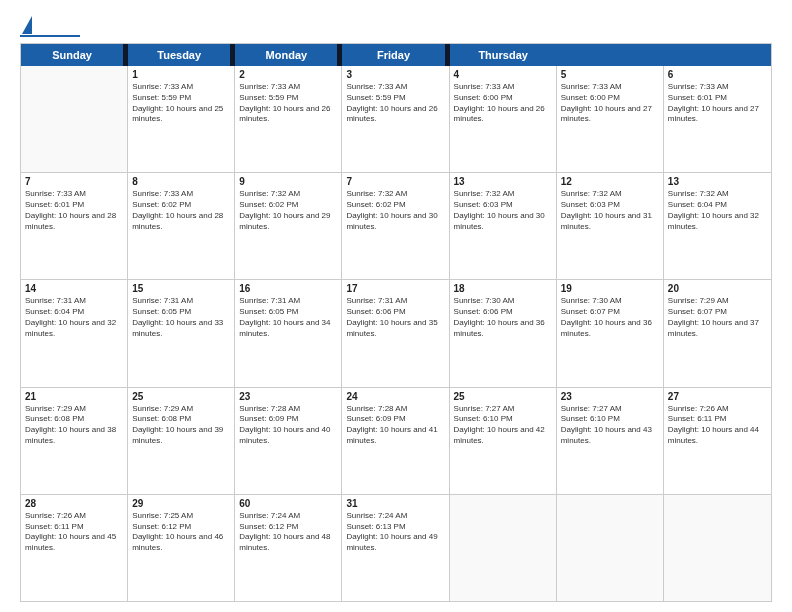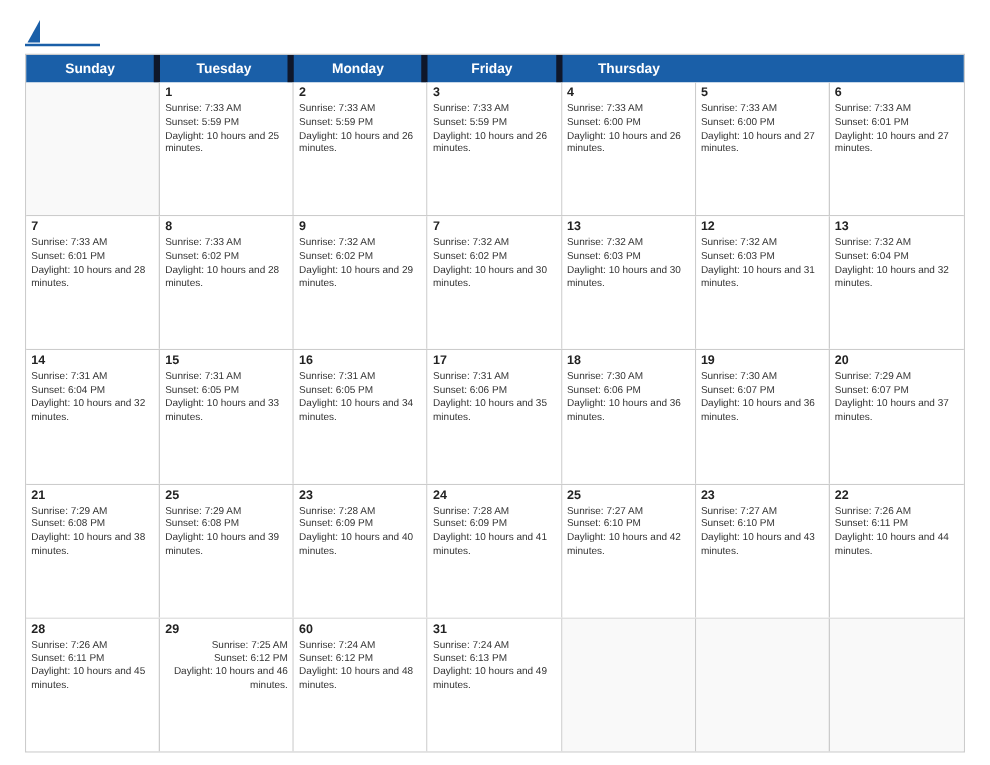--- a/index.html
+++ b/index.html
@@ -319,36 +319,36 @@
 Sunset: 6:10 PM
 Daylight: 10 hours and 42 minutes.</div>
           </div>
           <div class="cal-cell">
             <div class="day-number">23</div>
             <div class="cell-info" style="white-space: pre-line;">Sunrise: 7:27 AM
 Sunset: 6:10 PM
 Daylight: 10 hours and 43 minutes.</div>
           </div>
           <div class="cal-cell">
-            <div class="day-number">22</div>
+            <div class="day-number">27</div>
             <div class="cell-info" style="white-space: pre-line;">Sunrise: 7:26 AM
 Sunset: 6:11 PM
 Daylight: 10 hours and 44 minutes.</div>
           </div>
         </div>
         <div class="cal-row">
           <div class="cal-cell">
             <div class="day-number">28</div>
             <div class="cell-info" style="white-space: pre-line;">Sunrise: 7:26 AM
 Sunset: 6:11 PM
 Daylight: 10 hours and 45 minutes.</div>
           </div>
           <div class="cal-cell">
             <div class="day-number">29</div>
-            <div class="cell-info" style="white-space: pre-line; text-align: right;">Sunrise: 7:25 AM
+            <div class="cell-info" style="white-space: pre-line;">Sunrise: 7:25 AM
 Sunset: 6:12 PM
 Daylight: 10 hours and 46 minutes.</div>
           </div>
           <div class="cal-cell">
             <div class="day-number">60</div>
             <div class="cell-info" style="white-space: pre-line;">Sunrise: 7:24 AM
 Sunset: 6:12 PM
 Daylight: 10 hours and 48 minutes.</div>
           </div>
           <div class="cal-cell">

